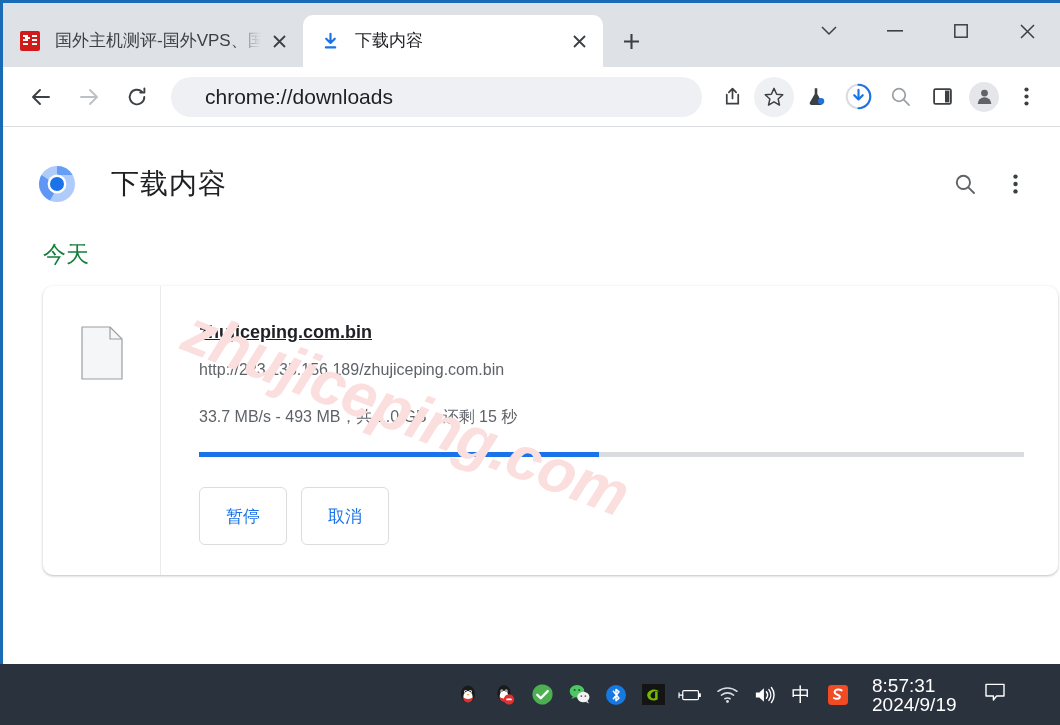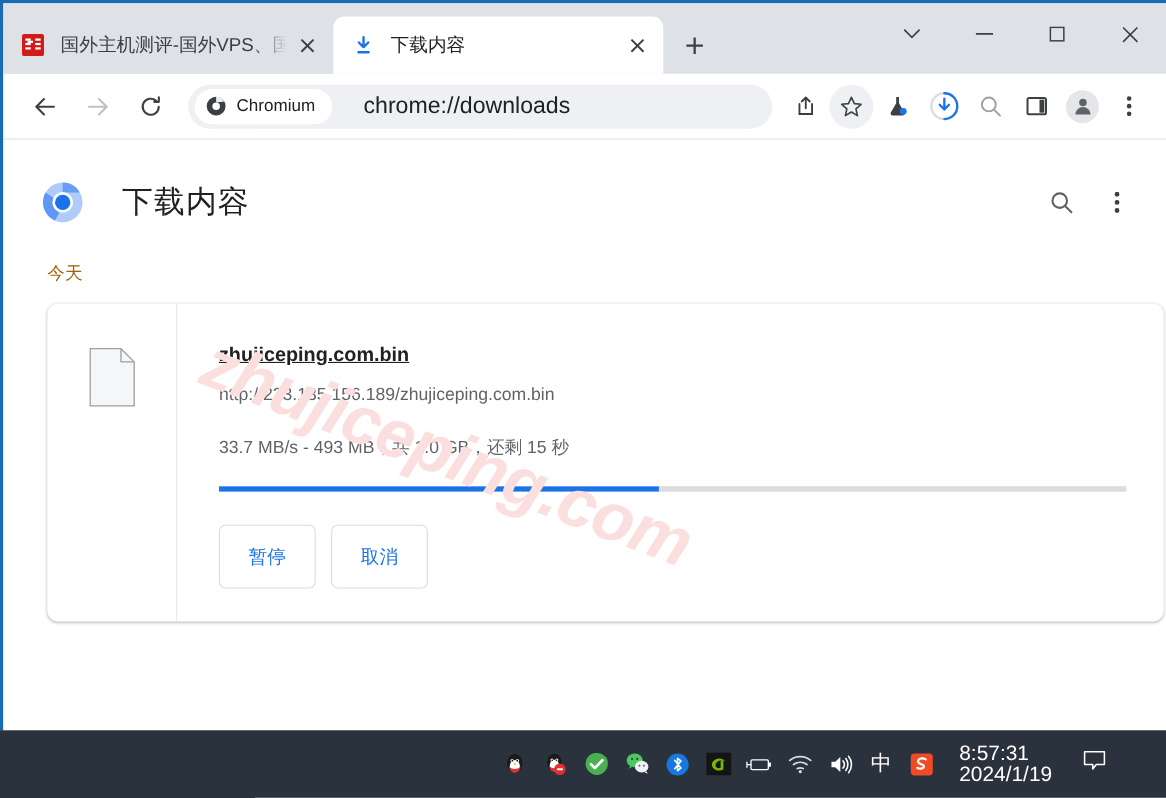--- a/index.html
+++ b/index.html
@@ -192,22 +192,22 @@
   #header-actions { margin-left: auto; display: flex; align-items: center; }
   .hdr-btn {
     width: 42px; height: 42px;
     display: flex; align-items: center; justify-content: center;
     border-radius: 50%;
     cursor: pointer;
     margin-left: 8px;
   }
 
   #date-group {
-    font-size: 16px;
-    color: #a16207;
+    font-size: 23px;
+    color: #15803d;
     padding: 28px 0 16px 40px;
   }
 
   #dl-card {
     position: relative;
     margin: 0 2px 0 40px;
     background: #ffffff;
     border-radius: 10px;
     box-shadow: 0 1px 3px rgba(60,64,67,0.25), 0 1px 2px rgba(60,64,67,0.10);
     display: flex;
@@ -405,28 +405,20 @@
       </svg>
     </div>
     <div class="tb-btn">
       <svg width="22" height="22" viewBox="0 0 22 22" aria-hidden="true">
         <path d="M18.3 11 a7.3 7.3 0 1 1 -2.3 -5.3" stroke="#3c4043" stroke-width="1.9" fill="none" stroke-linecap="round"></path>
         <path d="M18.4 2.4 V6.6 H14.2" stroke="#3c4043" stroke-width="1.9" fill="none" stroke-linecap="round" stroke-linejoin="round"></path>
       </svg>
     </div>
 
     <div id="omnibox">
-      <div id="chip">
-        <svg width="19" height="19" viewBox="0 0 20 20" aria-hidden="true">
-          <circle cx="10" cy="10" r="9" fill="#3c4043"></circle>
-          <circle cx="10" cy="10" r="3.6" fill="#ffffff"></circle>
-          <path d="M10 1 a9 9 0 0 1 7.8 4.5 L10 6.4 Z" fill="#ffffff" opacity="0.9"></path>
-        </svg>
-        <span class="chip-label">Chromium</span>
-      </div>
       <span id="urltext">chrome://downloads</span>
     </div>
 
     <div id="tb-right">
       <div class="tb-btn">
         <svg width="21" height="21" viewBox="0 0 22 22" aria-hidden="true">
           <path d="M5 9 V18.5 H17 V9" stroke="#3c4043" stroke-width="1.8" fill="none" stroke-linecap="round"></path>
           <path d="M11 13 V3 M7.2 6.6 L11 2.8 L14.8 6.6" stroke="#3c4043" stroke-width="1.8" fill="none" stroke-linecap="round" stroke-linejoin="round"></path>
         </svg>
       </div>
@@ -632,21 +624,21 @@
     <span class="tray-ico">
       <svg width="22" height="22" viewBox="0 0 22 22" aria-hidden="true">
         <rect x="1" y="1" width="20" height="20" rx="3.4" fill="#f04b22"></rect>
         <path d="M14.6 6.4 C12.4 5 9 5.2 7.9 7 C6.9 8.6 8.3 10 10.4 10.8 C12.6 11.6 13.4 12.4 12.6 13.6 C11.7 15 8.6 15.2 6.9 14" stroke="#ffffff" stroke-width="2" fill="none" stroke-linecap="round"></path>
       </svg>
     </span>
   </div>
 
   <div id="clock">
     <div>8:57:31</div>
-    <div>2024/1/19</div>
+    <div>2024/9/19</div>
   </div>
 
   <div id="notif">
     <svg width="24" height="22" viewBox="0 0 24 22" aria-hidden="true">
       <path d="M3 2.4 H21 V14 H13.6 L10.4 18 L10.4 14 H3 Z" stroke="#ffffff" stroke-width="1.4" fill="none" stroke-linejoin="round"></path>
     </svg>
   </div>
 </div>
 
 </body></html>

